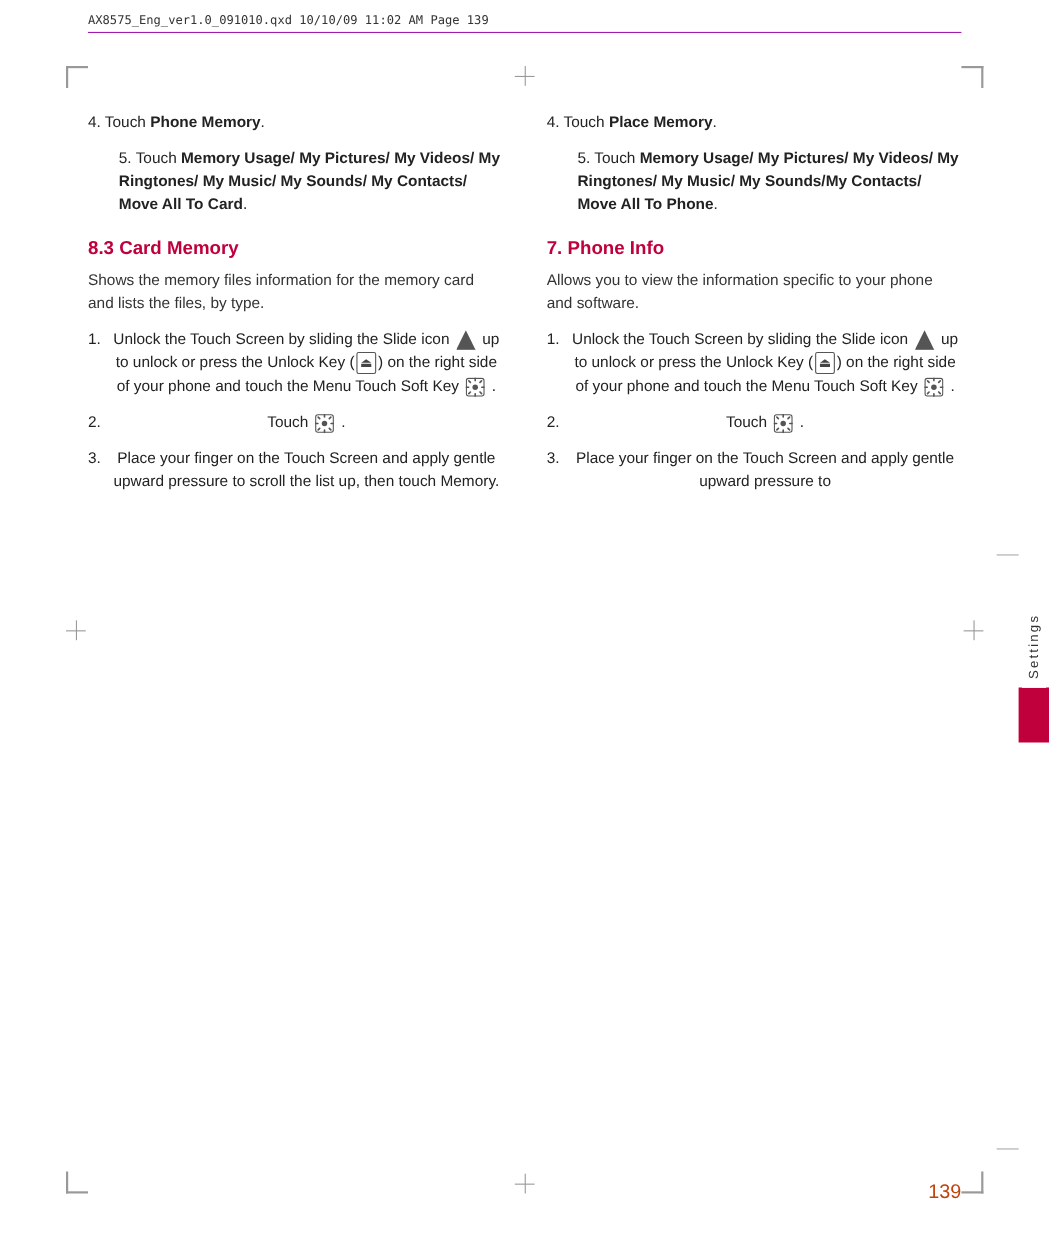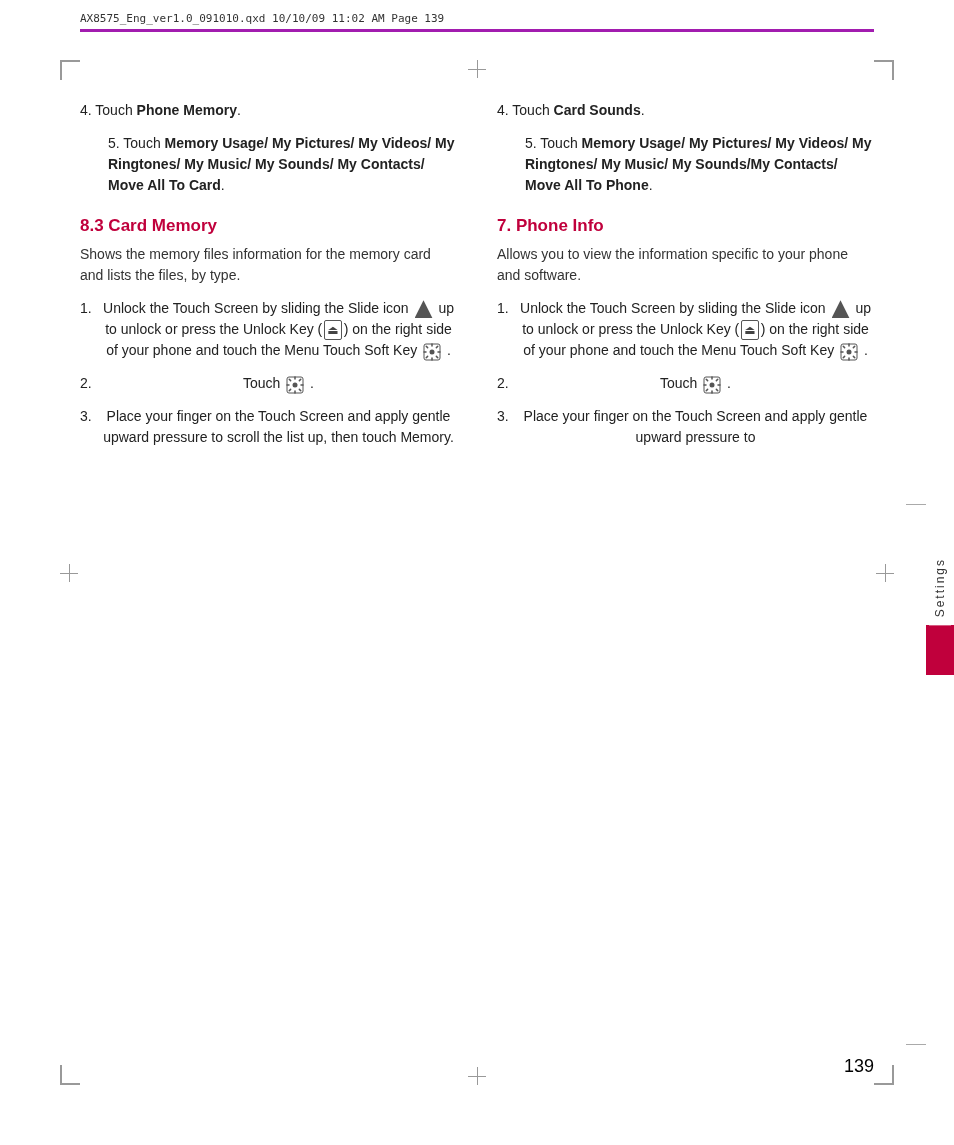--- a/index.html
+++ b/index.html
@@ -16,21 +16,21 @@
     }
 
     .page-header {
       position: absolute;
       top: 12px;
       left: 80px;
       right: 80px;
       font-size: 11px;
       color: #333;
       font-family: monospace;
-      border-bottom: 3px solid #a21caf;
+      border-bottom: 1px solid #a21caf;
       padding-bottom: 4px;
     }
 
     .corner-mark {
       position: absolute;
       width: 20px;
       height: 20px;
     }
     .corner-tl { top: 60px; left: 60px; border-top: 2px solid #999; border-left: 2px solid #999; }
     .corner-tr { top: 60px; right: 60px; border-top: 2px solid #999; border-right: 2px solid #999; }
@@ -210,24 +210,24 @@
 
     .sidebar-red {
       width: 28px;
       height: 50px;
       background: #c0003c;
     }
 
     
     .page-number {
       position: absolute;
-      bottom: 68px;
+      bottom: 51px;
       right: 80px;
       font-size: 18px;
-      color: #000000;
+      color: #c2410c;
     }
 
     
     .sidebar-divider-top {
       position: absolute;
       right: 28px;
       top: 44%;
       width: 20px;
       height: 1px;
       background: #aaa;
@@ -322,21 +322,21 @@
           Place your finger on the Touch Screen and apply gentle upward pressure to scroll the list up, then touch Memory.
         </span>
       </div>
 
     </div>
 
     <div class="col-right">
 
       <div class="top-items">
         <div class="touch-item">
-          <span>4. Touch </span><span class="bold-text">Card Sounds</span><span>.</span>
+          <span>4. Touch </span><span class="bold-text">Place Memory</span><span>.</span>
         </div>
         <div class="touch-item-indent">
           <span>5. Touch </span><span class="bold-text">Memory Usage/ My Pictures/ My Videos/ My Ringtones/ My Music/ My Sounds/My Contacts/ Move All To Phone</span><span>.</span>
         </div>
       </div>
 
       <div class="section-heading">7. Phone Info</div>
       <div class="section-intro">Allows you to view the information specific to your phone and software.</div>
 
       <div class="step-item">

